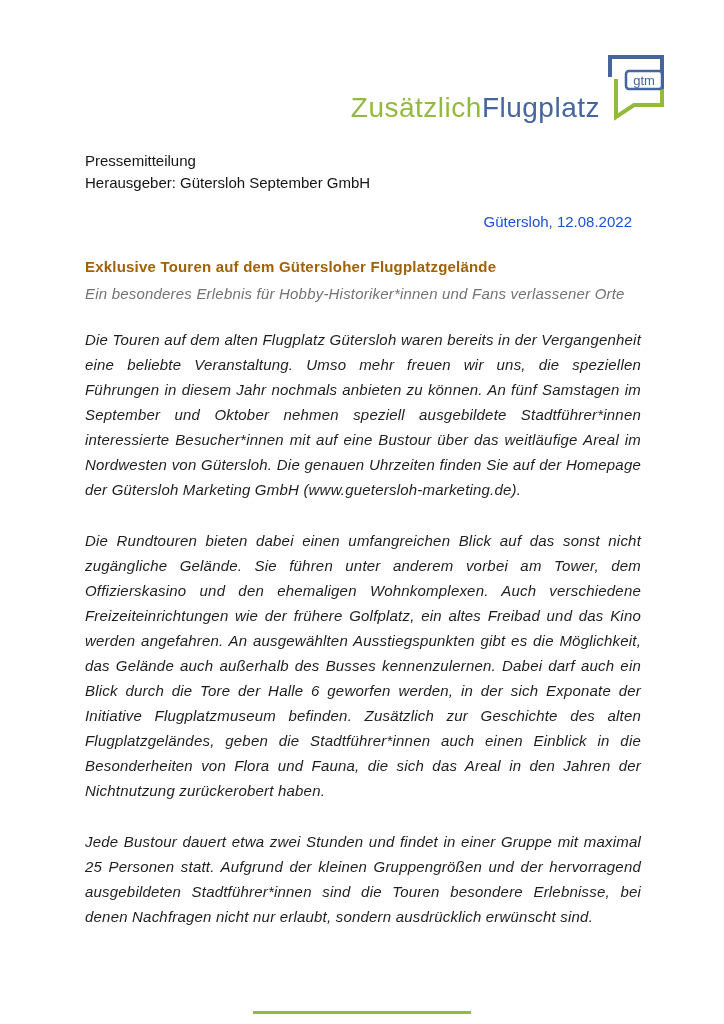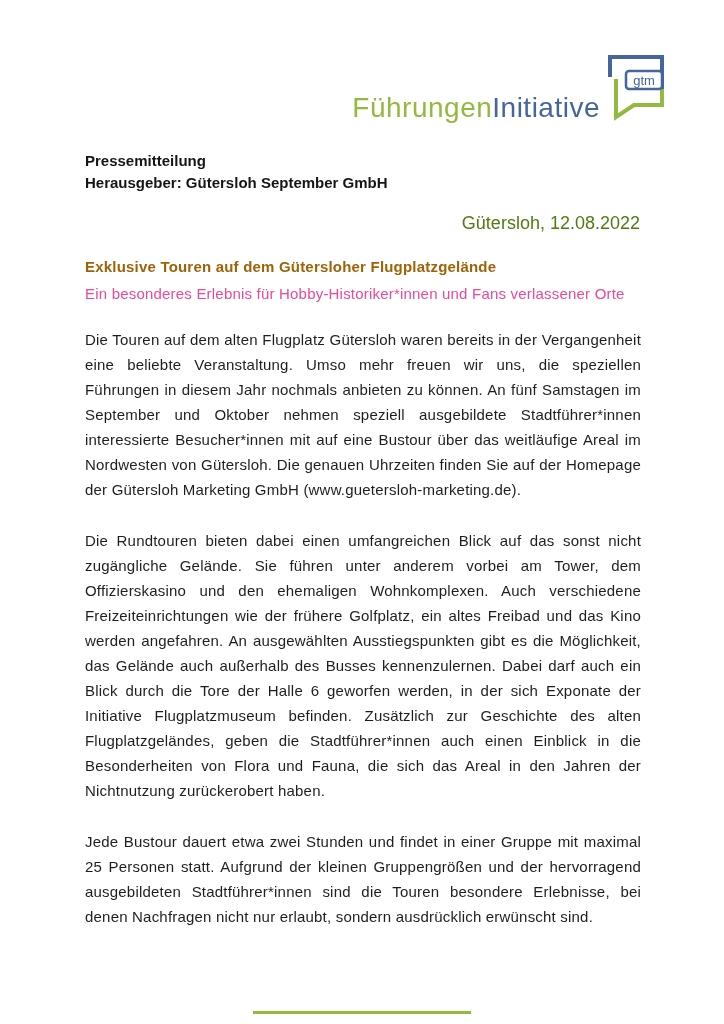--- a/index.html
+++ b/index.html
@@ -41,85 +41,86 @@
     font-size: 13px;
     text-anchor: middle;
   }
 
   
   .press-header {
     position: absolute;
     left: 85px;
     top: 150px;
     font-size: 15px;
-    font-weight: 700;
+    font-weight: 400;
     line-height: 22px;
     color: #151515;
   }
 
   .dateline {
     position: absolute;
-    right: 84px;
+    right: 92px;
     top: 213px;
-    font-size: 18px;
-    color: #4d7c0f;
+    font-size: 15px;
+    color: #1d4ed8;
   }
 
   .headline {
     position: absolute;
     left: 85px;
     top: 258px;
     width: 556px;
     font-size: 15px;
     font-weight: 700;
     color: #a16207;
     letter-spacing: 0.2px;
   }
   .subheadline {
     position: absolute;
     left: 85px;
     top: 285px;
     width: 570px;
     font-size: 15px;
-    color: #ec4899;
+    font-style: italic;
+    color: #737373;
     letter-spacing: 0.2px;
   }
 
   
   .body-text {
     position: absolute;
     left: 85px;
     top: 327px;
     width: 556px;
     font-size: 15px;
     line-height: 25px;
     letter-spacing: 0.2px;
     text-align: justify;
     color: #1e1e1e;
   }
-  .body-text p { margin: 0 0 26px 0; }
+  .body-text p { margin: 0 0 26px 0; font-style: italic; }
   .body-text p:last-child { margin-bottom: 8px; }
 
   
   .footer-rule {
     position: absolute;
     bottom: 10px;
     left: 35%;
     width: 30%;
     height: 3px;
     background: #93ba3e;
   }
 </style>
 </head>
 <body>
 
 <div class="page">
 
   <div class="logo">
-    <div class="brand"><span class="green">Führungen</span><span class="blue">Initiative</span></div>
+    <div class="brand"><span class="green">Zusätzlich</span><span class="blue">Flugplatz</span></div>
     <svg class="bubble" viewBox="0 0 66 72" aria-hidden="true">
       <path class="p-blue" d="M8,28 L8,8 L60,8 L60,40"></path>
       <path class="p-green" d="M60,40 L60,56 L32,56 L14,68 L14,30"></path>
       <rect class="gtm-box" x="24" y="22" width="36" height="18" rx="3"></rect>
       <text x="42" y="36">gtm</text>
     </svg>
   </div>
 
   <div class="press-header">
     <div>Pressemitteilung</div>

